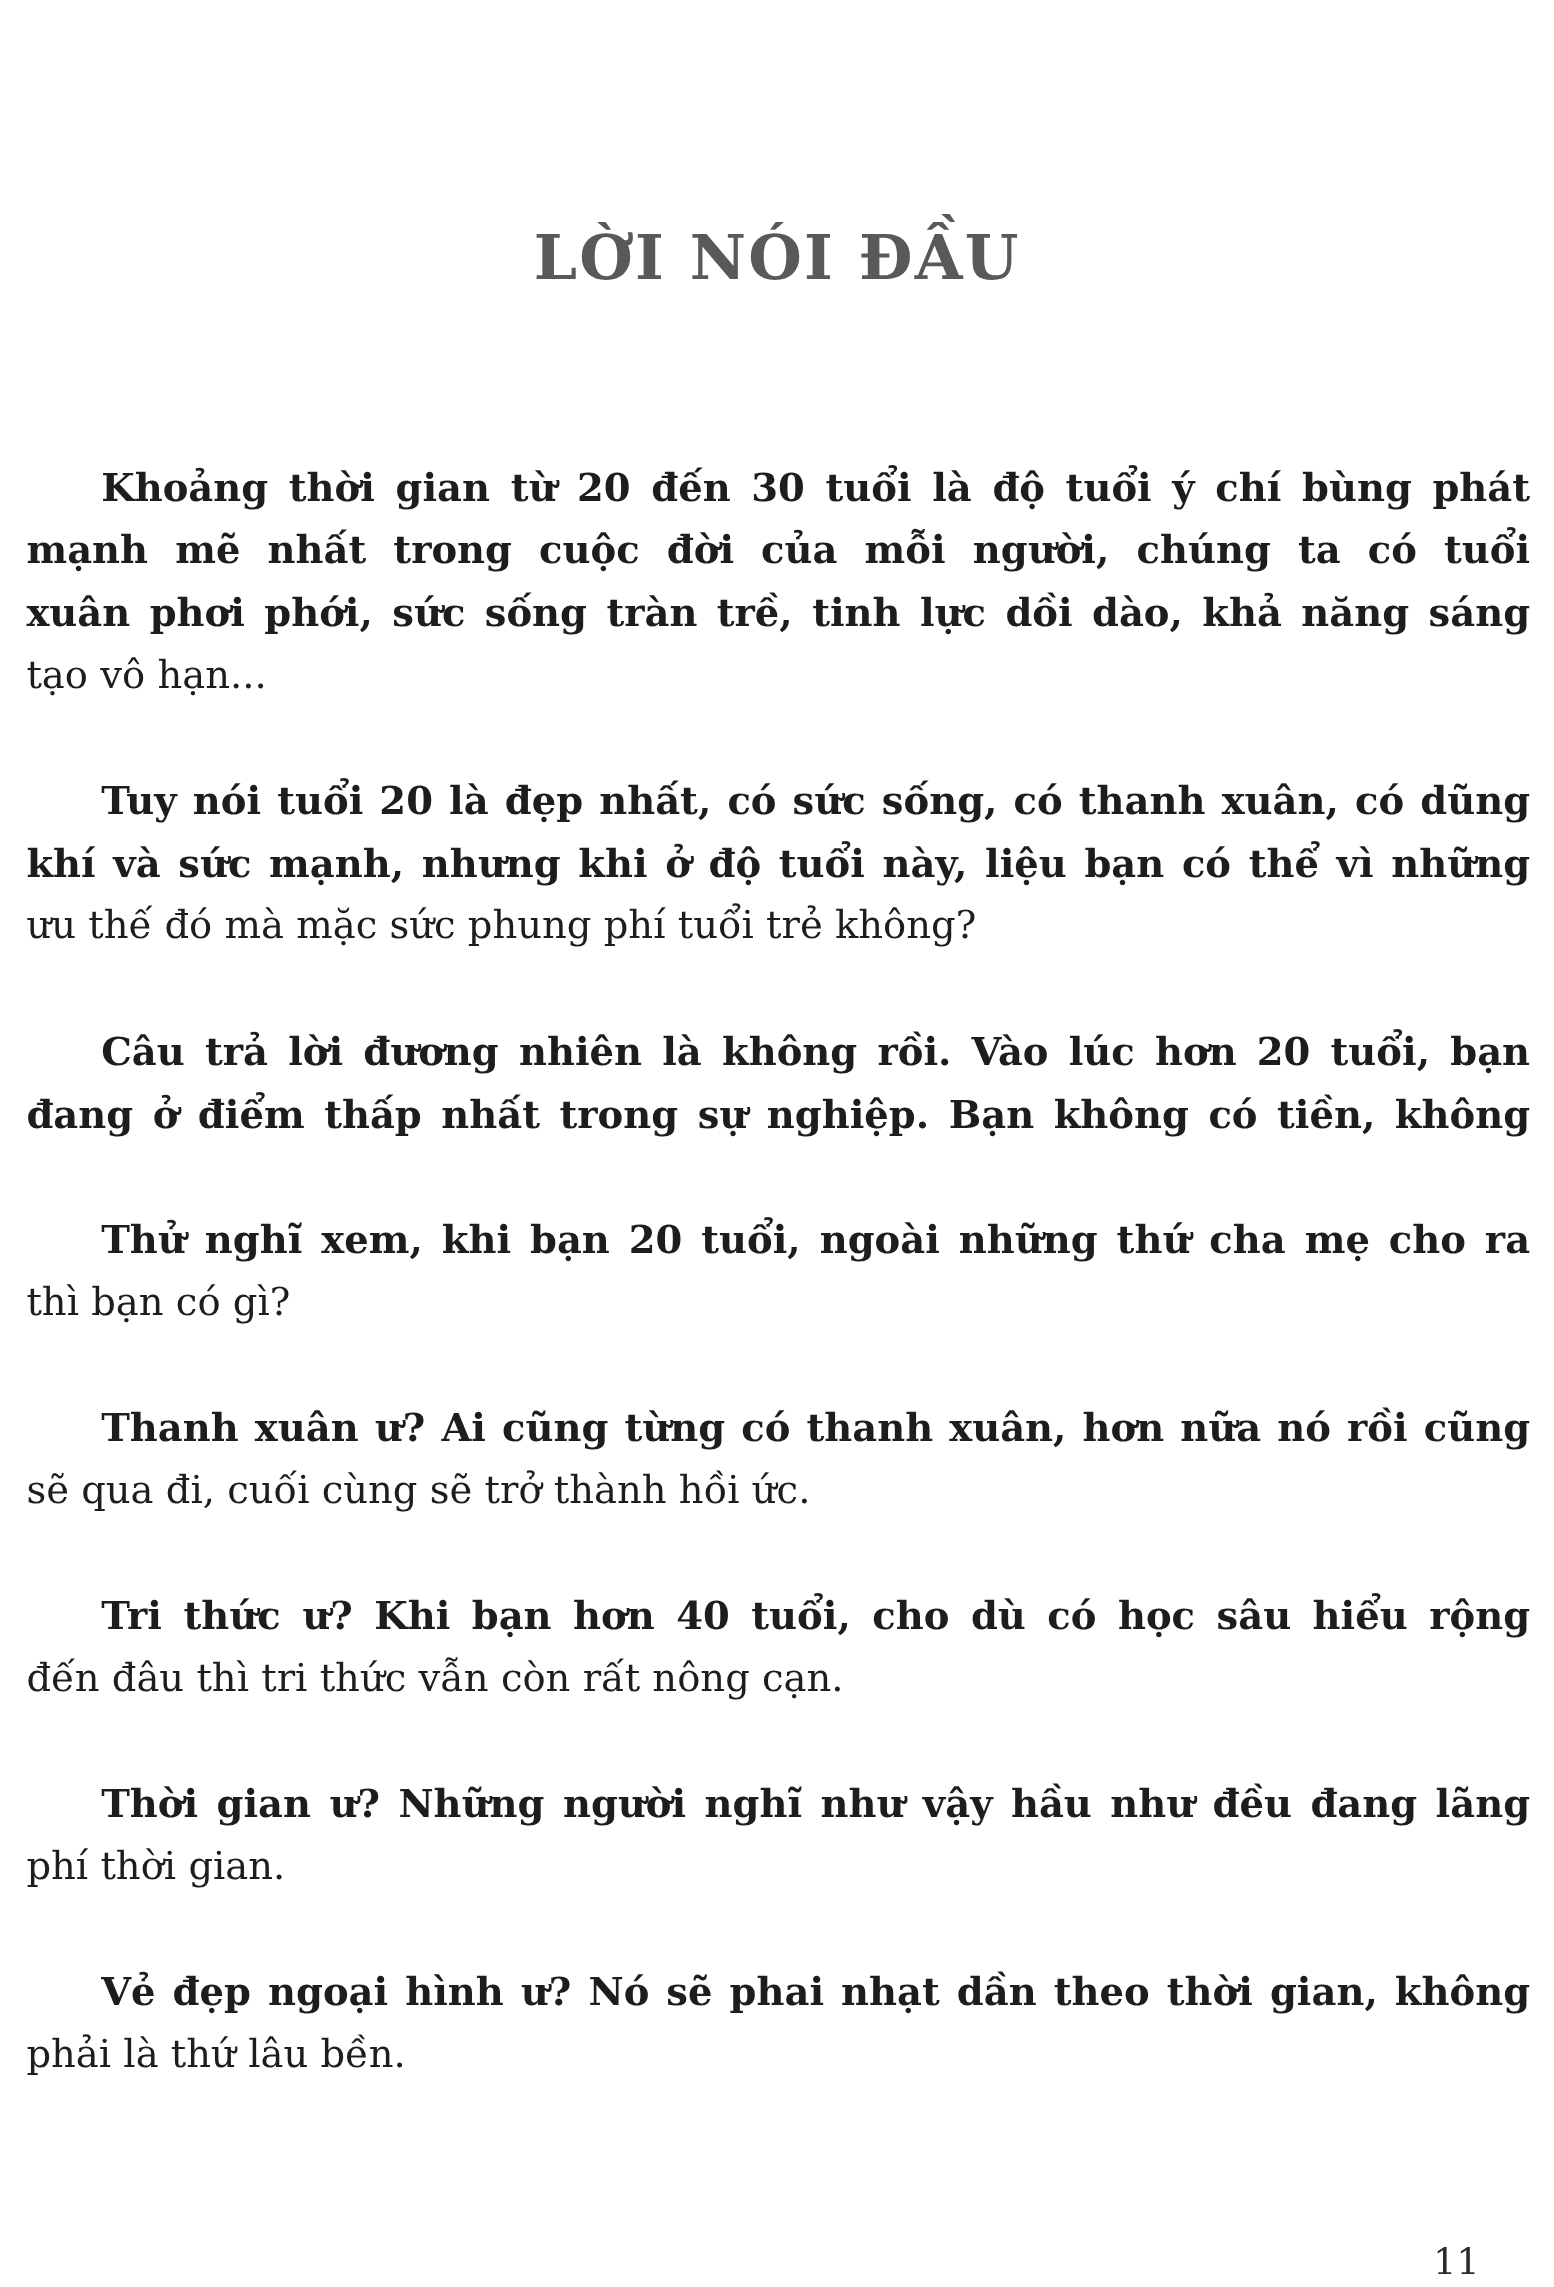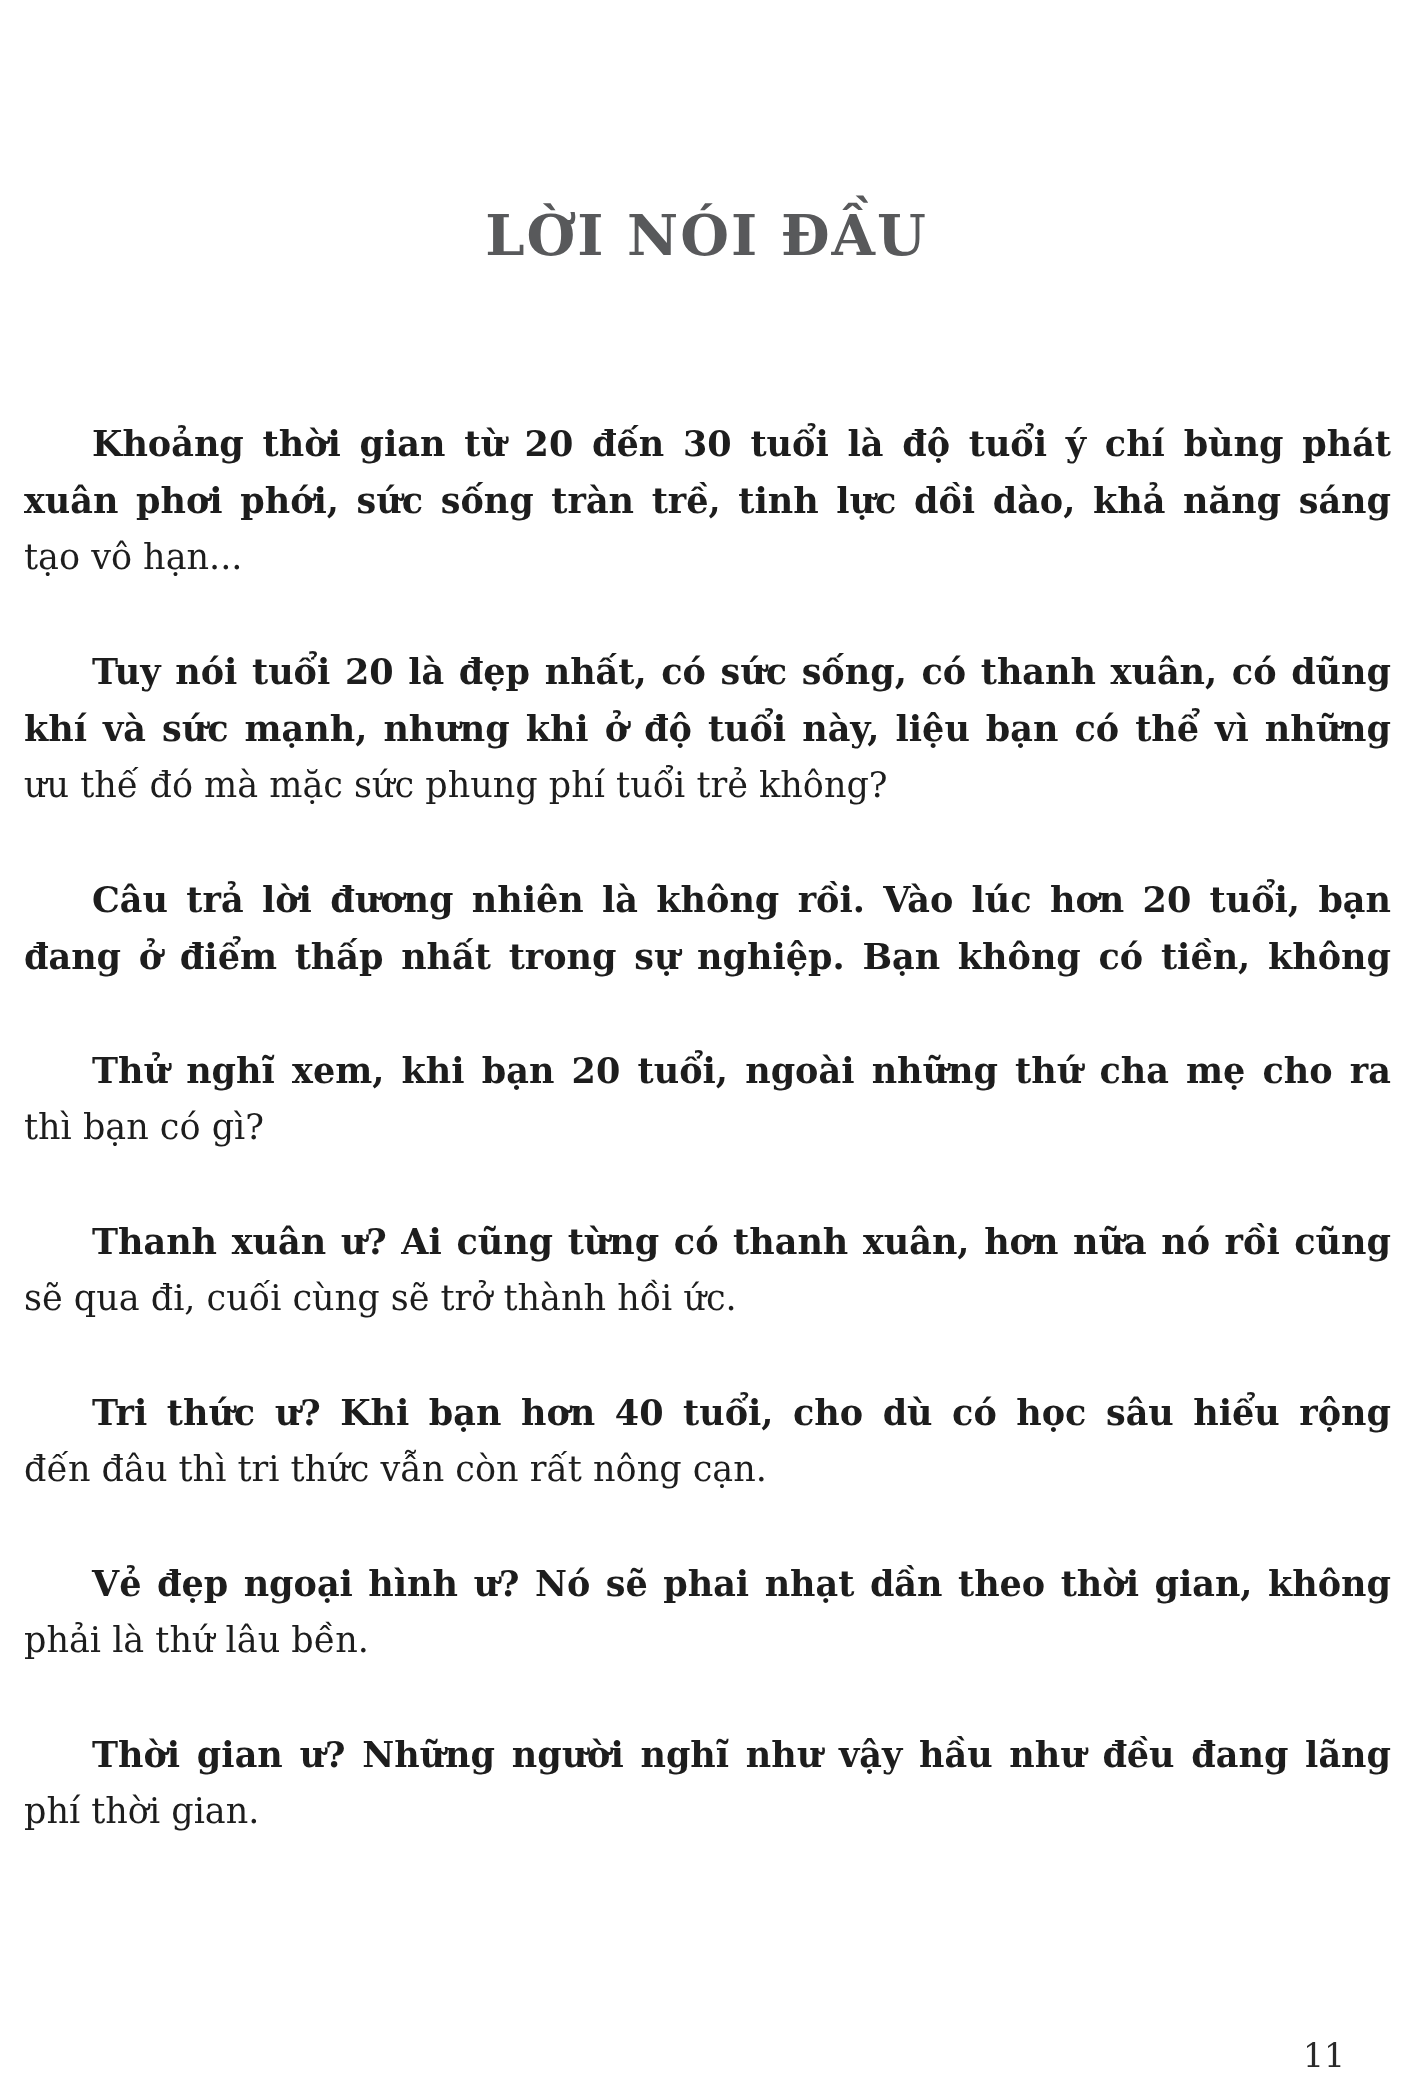--- a/index.html
+++ b/index.html
@@ -64,20 +64,21 @@
 <body>
 
 <div class="page">
 
   <h1 class="title">LỜI NÓI ĐẦU</h1>
 
   <div class="content">
 
     <p class="para">
       <span class="line first just">Khoảng thời gian từ 20 đến 30 tuổi là độ tuổi ý chí bùng phát</span>
+      <span class="line just">mạnh mẽ nhất trong cuộc đời của mỗi người, chúng ta có tuổi</span>
       <span class="line just">xuân phơi phới, sức sống tràn trề, tinh lực dồi dào, khả năng sáng</span>
       <span class="line">tạo vô hạn...</span>
     </p>
 
     <p class="para">
       <span class="line first just">Tuy nói tuổi 20 là đẹp nhất, có sức sống, có thanh xuân, có dũng</span>
       <span class="line just">khí và sức mạnh, nhưng khi ở độ tuổi này, liệu bạn có thể vì những</span>
       <span class="line">ưu thế đó mà mặc sức phung phí tuổi trẻ không?</span>
     </p>
 
@@ -95,26 +96,26 @@
       <span class="line first just">Thanh xuân ư? Ai cũng từng có thanh xuân, hơn nữa nó rồi cũng</span>
       <span class="line">sẽ qua đi, cuối cùng sẽ trở thành hồi ức.</span>
     </p>
 
     <p class="para">
       <span class="line first just">Tri thức ư? Khi bạn hơn 40 tuổi, cho dù có học sâu hiểu rộng</span>
       <span class="line">đến đâu thì tri thức vẫn còn rất nông cạn.</span>
     </p>
 
     <p class="para">
-      <span class="line first just">Vẻ đẹp ngoại hình ư? Nó sẽ phai nhạt dần theo thời gian, không</span>
-      <span class="line">phải là thứ lâu bền.</span>
+      <span class="line first just">Thời gian ư? Những người nghĩ như vậy hầu như đều đang lãng</span>
+      <span class="line">phí thời gian.</span>
     </p>
 
     <p class="para">
-      <span class="line first just">Thời gian ư? Những người nghĩ như vậy hầu như đều đang lãng</span>
-      <span class="line">phí thời gian.</span>
+      <span class="line first just">Vẻ đẹp ngoại hình ư? Nó sẽ phai nhạt dần theo thời gian, không</span>
+      <span class="line">phải là thứ lâu bền.</span>
     </p>
 
   </div>
 
   <div class="page-number">11</div>
 
 </div>
 
 </body></html>

